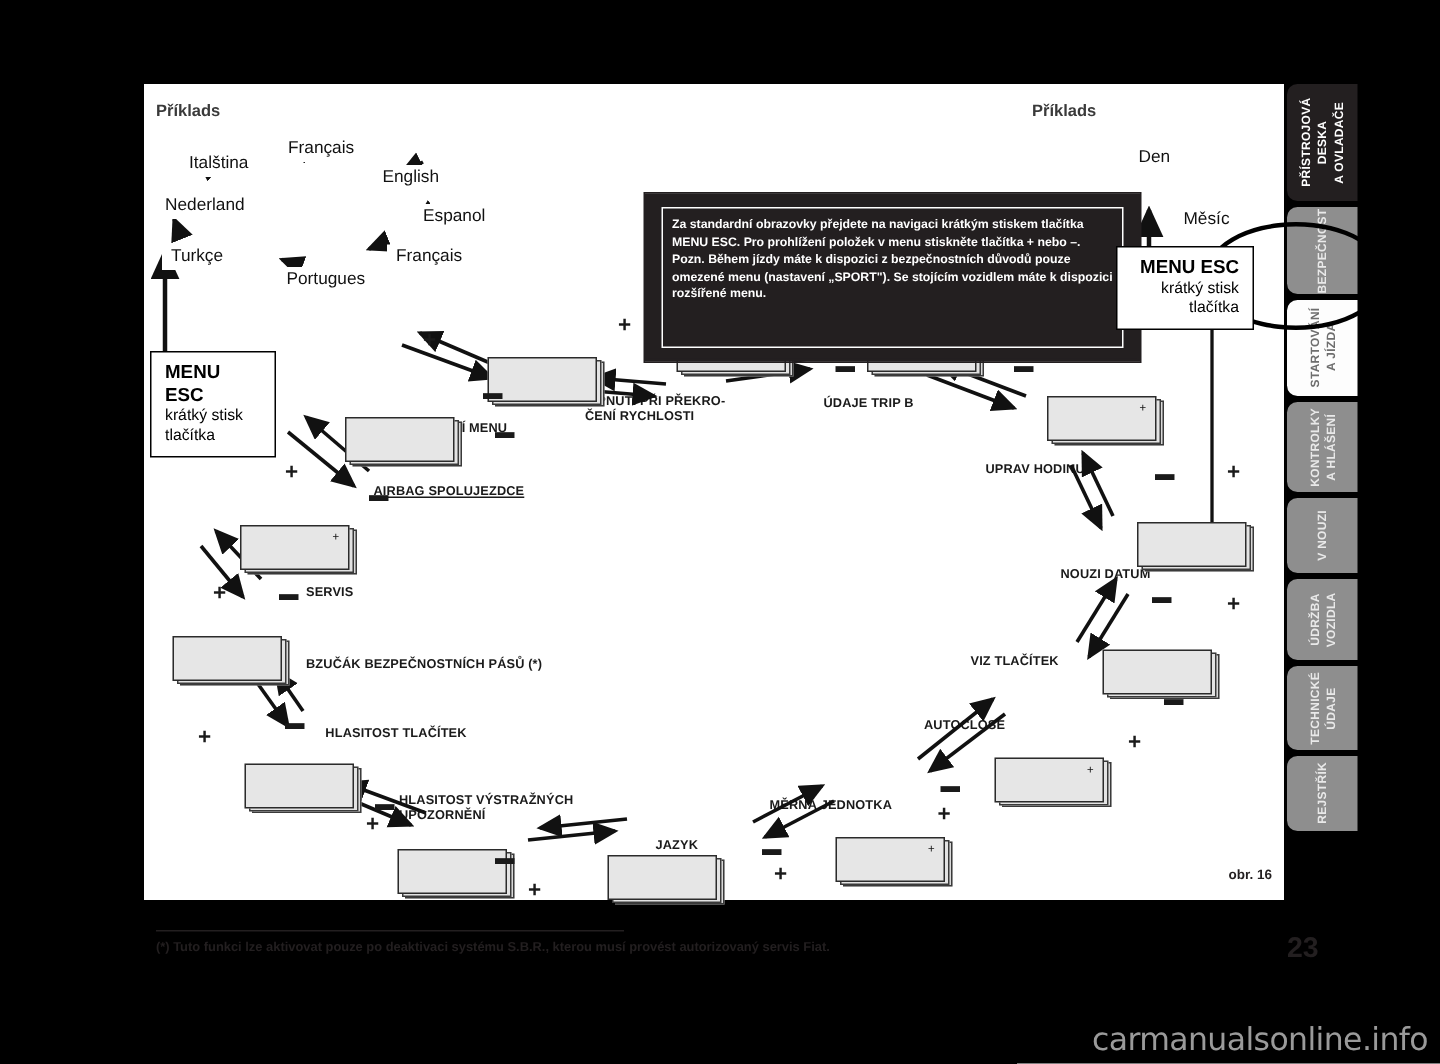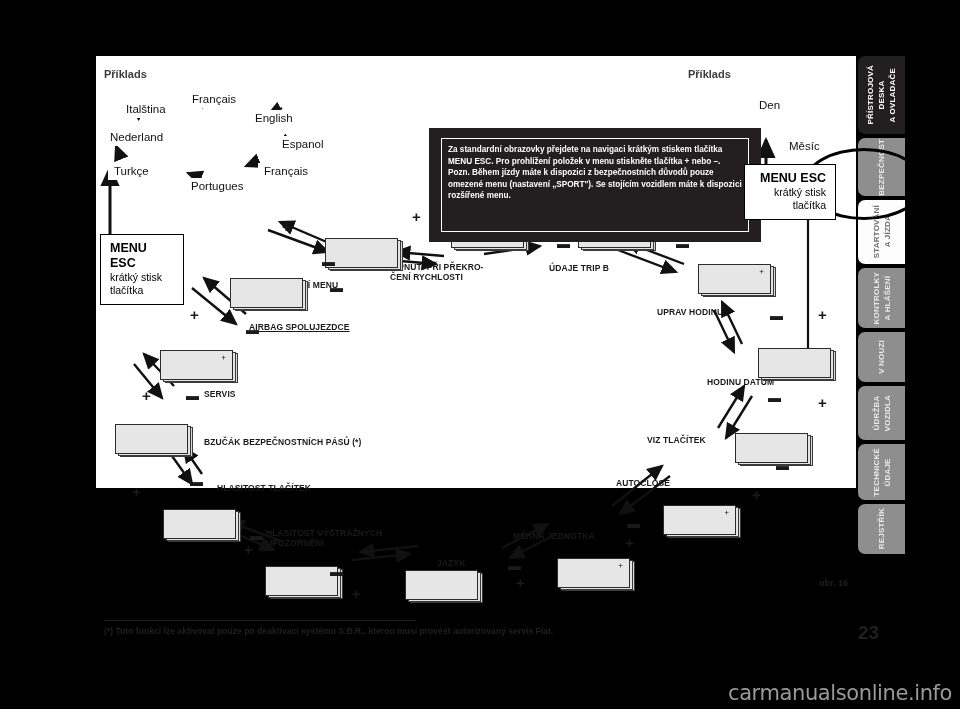--- a/index.html
+++ b/index.html
@@ -12,21 +12,21 @@
   }
   .page {
     position: absolute;
     left: 0; top: 0;
     width: 960px; height: 672px;
     background: #000;
   }
   .sheet {
     position: absolute;
     left: 96px; top: 56px;
-    width: 760px; height: 432px;
+    width: 760px; height: 544px;
     background: #fff;
   }
   
   .cap {
     position: absolute;
     font-weight: bold;
     font-size: 8.5px;
     color: #1a1a1a;
     letter-spacing: .1px;
     line-height: 10px;
@@ -409,21 +409,21 @@
             <div class="time"></div>
           </div>
         </div>
       </div>
     <div id="captions">
         <div class="cap" style="left: 170px; top: 224px; width: 130px;">OPUŠTĚNÍ MENU</div>
         <div class="cap" style="left: 294px; top: 206px; width: 95px;">PÍPNUTÍ PŘI PŘEKRO-
 ČENÍ RYCHLOSTI</div>
         <div class="cap" style="left: 453px; top: 207px; width: 90px;">ÚDAJE TRIP B</div>
         <div class="cap" style="left: 561px; top: 251px; width: 95px;">UPRAV HODINU</div>
-        <div class="cap" style="left: 611px; top: 321px; width: 95px;">HODINU DATUM</div>
+        <div class="cap" style="left: 611px; top: 321px; width: 95px;">NOUZI DATUM</div>
         <div class="cap" style="left: 551px; top: 379px; width: 95px;">VIZ TLAČÍTEK</div>
         <div class="cap" style="left: 520px; top: 422px; width: 80px;">AUTOCLOSE</div>
         <div class="cap" style="left: 417px; top: 475px; width: 105px;">MĚRNÁ JEDNOTKA</div>
         <div class="cap" style="left: 341px; top: 502px; width: 50px;">JAZYK</div>
         <div class="cap" style="left: 170px; top: 472px; width: 130px;">HLASITOST VÝSTRAŽNÝCH
 UPOZORNĚNÍ</div>
         <div class="cap" style="left: 108px; top: 427px; width: 120px; text-align: center;">HLASITOST TLAČÍTEK</div>
         <div class="cap" style="left: 108px; top: 381px; width: 180px;">BZUČÁK BEZPEČNOSTNÍCH PÁSŮ (*)</div>
         <div class="cap" style="left: 108px; top: 333px; width: 60px;">SERVIS</div>
         <div class="cap" style="left: 153px; top: 266px; width: 130px; text-decoration: underline;">AIRBAG SPOLUJEZDCE</div>

